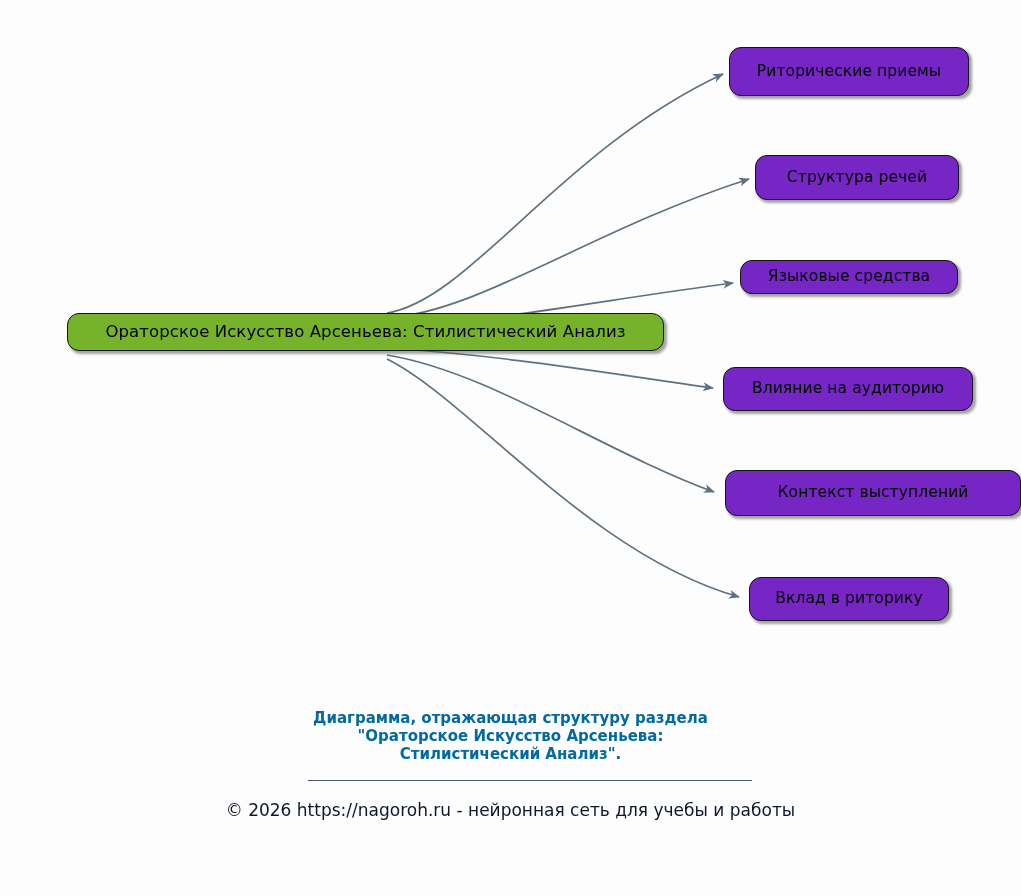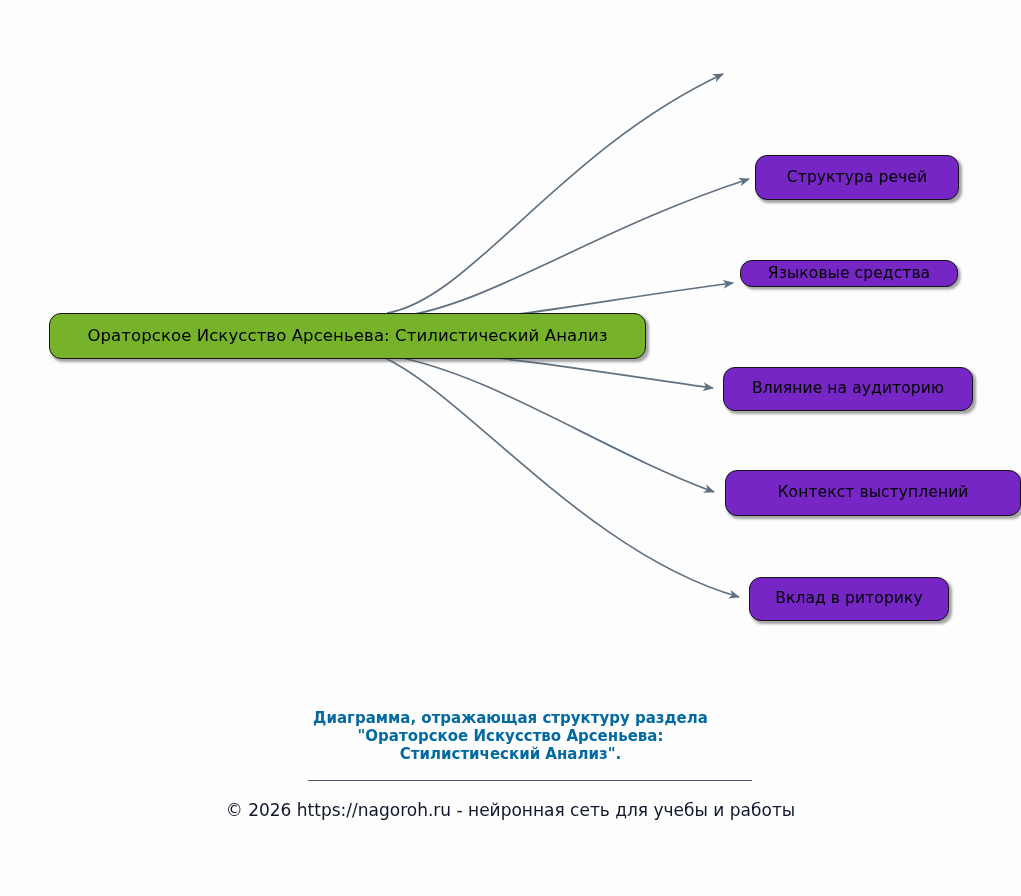--- a/index.html
+++ b/index.html
@@ -95,30 +95,33 @@
     <g fill="none" stroke="#5f7181" stroke-width="1.7" marker-end="url(#arrow)">
       <path d="M 387,313 C 470,300 560,150 723,74"></path>
       <path d="M 387,318 C 480,312 590,230 749,179"></path>
       <path d="M 387,326 C 500,322 600,300 733,283"></path>
       <path d="M 387,348 C 500,355 600,372 713,388"></path>
       <path d="M 387,355 C 490,372 600,450 714,492"></path>
       <path d="M 387,359 C 470,400 590,555 739,597"></path>
     </g>
   </svg>
 
-  <div class="node root" style="left:49px; top:313px; width:597px; height:46px;">
+  <div class="node root" style="left:67px; top:313px; width:597px; height:38px;">
     <span class="node-label">Ораторское Искусство Арсеньева: Стилистический Анализ</span>
   </div>
 
+  <div class="node child" style="left:729px; top:47px; width:240px; height:49px;">
+    <span class="node-label">Риторические приемы</span>
+  </div>
 
   <div class="node child" style="left:755px; top:155px; width:204px; height:45px;">
     <span class="node-label">Структура речей</span>
   </div>
 
-  <div class="node child" style="left:740px; top:260px; width:218px; height:27px;">
+  <div class="node child" style="left:740px; top:260px; width:218px; height:34px;">
     <span class="node-label">Языковые средства</span>
   </div>
 
   <div class="node child" style="left:723px; top:367px; width:250px; height:44px;">
     <span class="node-label">Влияние на аудиторию</span>
   </div>
 
   <div class="node child" style="left:725px; top:470px; width:296px; height:46px;">
     <span class="node-label">Контекст выступлений</span>
   </div>

